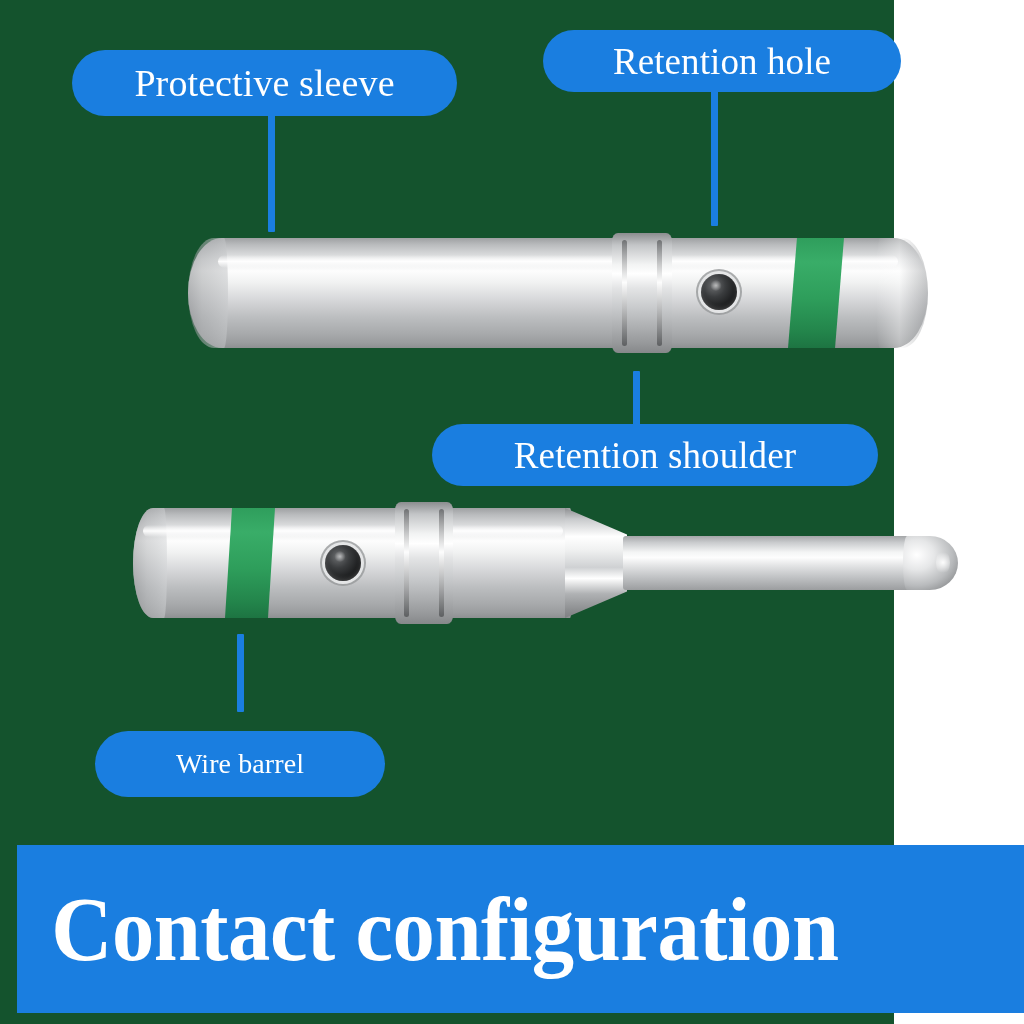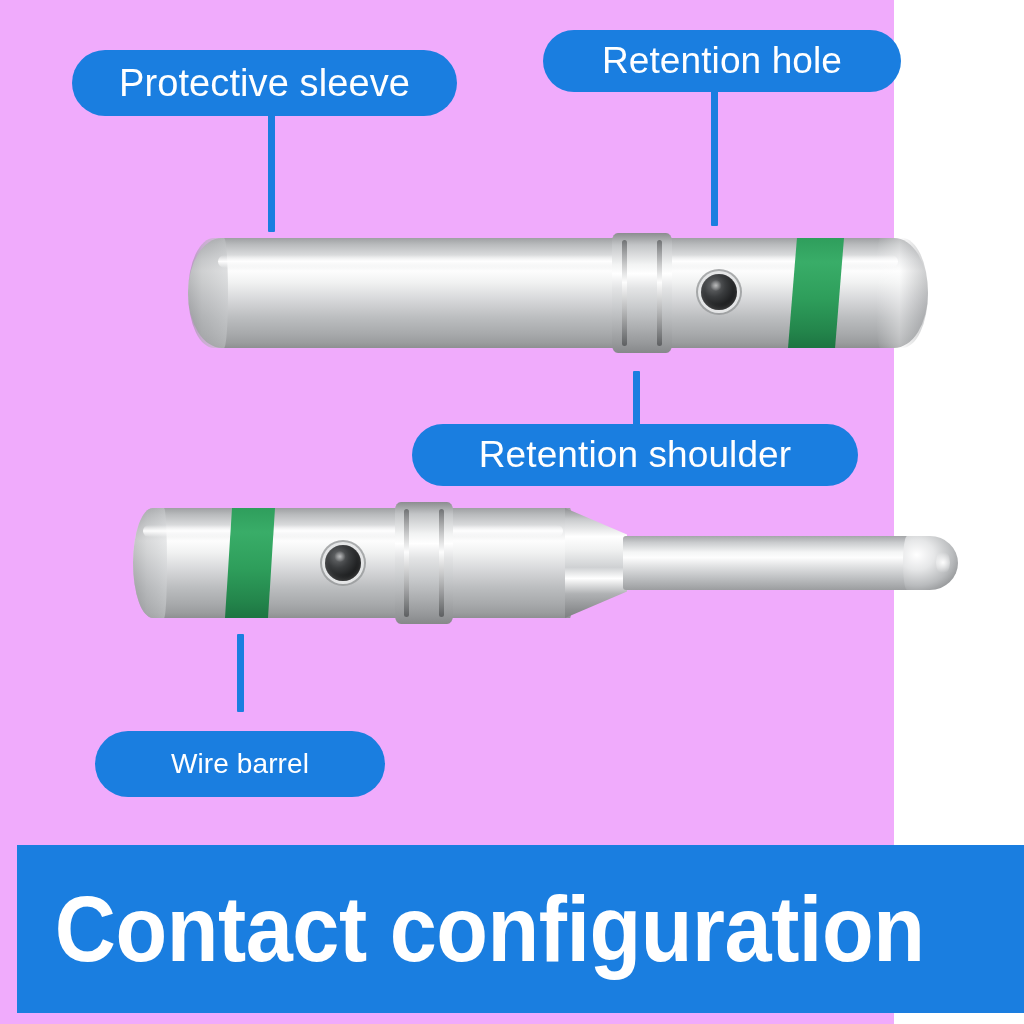--- a/index.html
+++ b/index.html
@@ -2,36 +2,36 @@
 <html><head>
 <meta charset="utf-8">
 <style>
   * { margin:0; padding:0; box-sizing:border-box; }
   html, body {
     width:1024px; height:1024px;
     background:#ffffff;
     font-family:"Liberation Sans", sans-serif;
     overflow:hidden;
   }
-  #stage { position:relative; width:894px; height:1024px; background:#f0abfc; }
+  #stage { position:relative; width:894px; height:1024px; background:#14532d;font-family:Liberation Serif, serif; }
 
   
   .pill {
     position:absolute;
     display:flex; align-items:center; justify-content:center;
     background:#1a7ee0;
     color:#ffffff;
     border-radius:999px;
     font-weight:400;
     white-space:nowrap;
     letter-spacing:0.1px;
   }
   .pill-protective { left:72px;  top:50px;  width:385px; height:66px; font-size:38px; }
   .pill-inspection { left:543px; top:30px;  width:358px; height:62px; font-size:37px; }
-  .pill-retention  { left:412px; top:424px; width:446px; height:62px; font-size:37px; }
+  .pill-retention  { left:432px; top:424px; width:446px; height:62px; font-size:37px; }
   .pill-wire       { left:95px;  top:731px; width:290px; height:66px; font-size:28px; }
 
   
   .leader { position:absolute; background:#1a7ee0; width:7px; border-radius:1px; }
   .leader-protective { left:268px; top:114px; height:118px; }
   .leader-inspection { left:711px; top:91px;  height:135px; }
   .leader-retention  { left:633px; top:371px; height:55px;  }
   .leader-wire       { left:237px; top:634px; height:78px;  }
 
   

